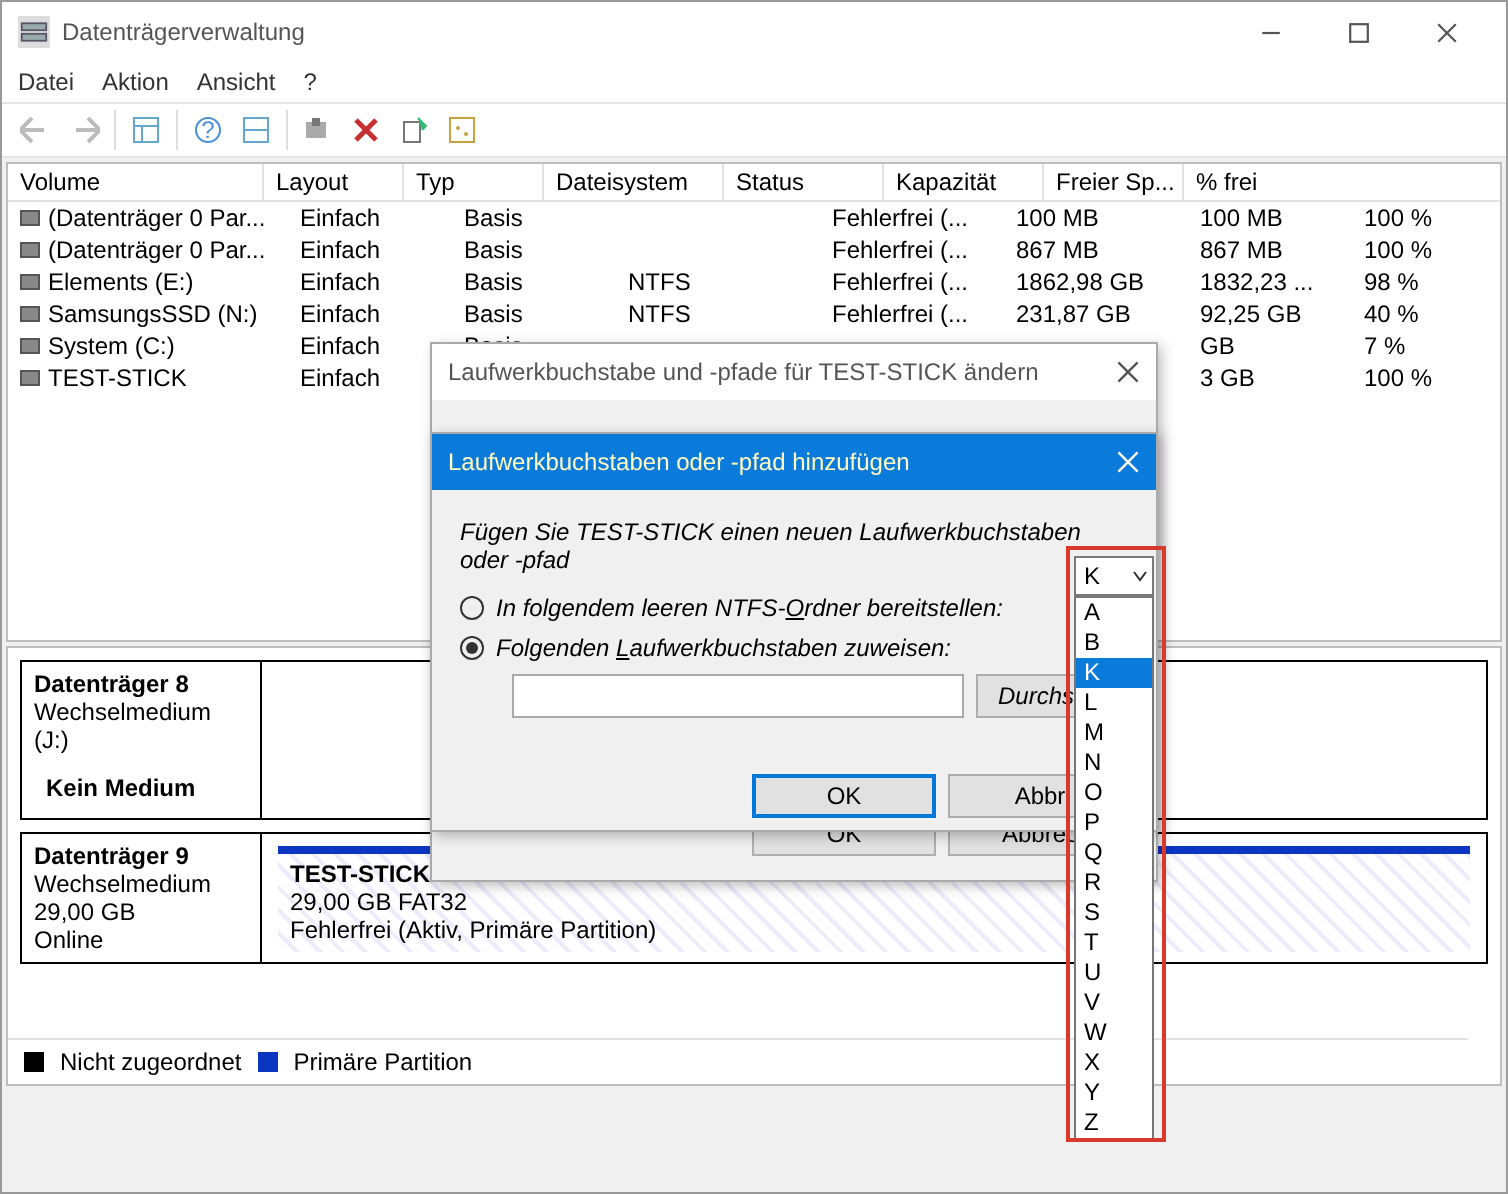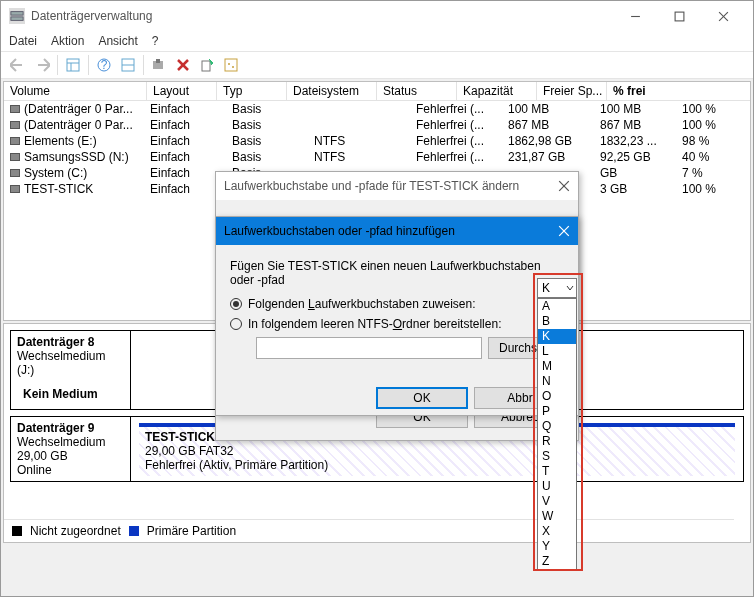--- a/index.html
+++ b/index.html
@@ -20,21 +20,21 @@
 
 .toolbar { height:28px; background:#fff; border-top:1px solid #e5e5e5; border-bottom:1px solid #e5e5e5; display:flex; align-items:center; padding:0 6px; gap:2px;}
 .tbtn{width:22px;height:22px;display:flex;align-items:center;justify-content:center;border:1px solid transparent;}
 .tsep{width:1px;height:20px;background:#ddd;margin:0 2px;}
 .tbtn svg{width:16px;height:16px;}
 
 
 .volgrid{background:#fff;border:1px solid #bebebe;margin:2px;height:240px;position:relative;}
 .volhead{display:flex;border-bottom:1px solid #e2e2e2;}
 .vh{border-right:1px solid #e2e2e2;padding:2px 6px;font-size:12px;background:#fff;position:relative;white-space:nowrap;overflow:hidden;}
-.vh:last-child{border-right:none;flex:1;font-weight:bold;}
+.vh:last-child{border-right:none;flex:1;}
 .volrow{display:flex;gap:12px;}
 .vc{padding:1px 6px;white-space:nowrap;overflow:hidden;font-size:12px;}
 .disk-ico{display:inline-block;width:10px;height:8px;background:#888;border:1px solid #555;margin-right:4px;position:relative;top:0px;}
 
 
 .lowpanel{margin:2px;border:1px solid #bebebe;background:#fff;padding:0;}
 .disk-block{border:1px solid #000;margin:6px;display:flex;}
 .disk-left{width:120px;border-right:1px solid #000;padding:4px 6px;}
 .disk-left b{display:block;}
 .disk-right{flex:1;display:flex;align-items:center;padding:4px 8px;}
@@ -44,23 +44,23 @@
 
 .dialog{position:absolute;background:#f0f0f0;border:1px solid #aaa;box-shadow:2px 2px 6px rgba(0,0,0,0.25);}
 .dlg1{left:214px;top:170px;width:364px;height:270px;}
 .dlg1-title{height:28px;display:flex;align-items:center;padding:0 8px;color:#555;background:#fff;}
 .dlg1-title span{flex:1;white-space:nowrap;overflow:hidden;}
 .dlg1 .btnrow{display:flex;justify-content:flex-end;gap:6px;padding:6px 12px;position:absolute;bottom:6px;right:0;}
 .btn{width:92px;height:22px;background:#e1e1e1;border:1px solid #adadad;text-align:center;line-height:20px;font-size:12px;}
 .btn.focus{border-color:#0078d7;box-shadow:inset 0 0 0 1px #0078d7;}
 
 .dlg2{left:214px;top:215px;width:364px;height:200px;z-index:5;}
-.dlg2-title{height:28px;background:#0a7bda;color:#000000;display:flex;align-items:center;padding:0 8px;}
+.dlg2-title{height:28px;background:#0a7bda;color:#fef9c3;display:flex;align-items:center;padding:0 8px;}
 .dlg2-title span{flex:1;}
-.dlg2-body{padding:14px 30px 8px 14px;}
+.dlg2-body{padding:14px 30px 8px 14px;font-style:italic;}
 .dlg2-body .prompt{margin-bottom:10px;}
 .radiorow{display:flex;align-items:center;gap:6px;margin-bottom:6px;}
 .radio{width:12px;height:12px;border:1px solid #333;border-radius:50%;display:inline-flex;align-items:center;justify-content:center;}
 .radio.sel::after{content:"";width:6px;height:6px;background:#333;border-radius:50%;}
 .u{text-decoration:underline;}
 .path-row{display:flex;gap:6px;margin:4px 0 0 26px;}
 .path-in{flex:1;height:22px;border:1px solid #aaa;background:#fff;}
 .dd{position:absolute;width:40px;height:20px;border:1px solid #7a7a7a;background:#fff;display:flex;align-items:center;justify-content:space-between;padding:0 2px 0 4px;}
 .dd svg{width:8px;height:8px;}
 .dd-list{position:absolute;width:40px;border:1px solid #767676;background:#fff;z-index:10;}
@@ -166,21 +166,21 @@
       <svg viewBox="0 0 16 16">
         <rect x="2" y="2" width="12" height="12" fill="none" stroke="#c7a13e"></rect>
         <circle cx="6" cy="7" r="1" fill="#c7a13e"></circle>
         <circle cx="10" cy="10" r="1" fill="#c7a13e"></circle>
       </svg>
     </div>
 </div>
 
 <div class="volgrid">
   <div class="volhead">
-    <div class="vh" style="width:143px">Volume</div>
+    <div class="vh" style="width:128px">Volume</div>
     <div class="vh" style="width:70px">Layout</div>
     <div class="vh" style="width:70px">Typ</div>
     <div class="vh" style="width:90px">Dateisystem</div>
     <div class="vh" style="width:80px">Status</div>
     <div class="vh" style="width:80px">Kapazität</div>
     <div class="vh" style="width:70px">Freier Sp...</div>
     <div class="vh">% frei</div>
   </div>
   <div id="volbody">
       <div class="volrow">
@@ -299,26 +299,26 @@
   <div class="dlg2-title">
     <span>Laufwerkbuchstaben oder -pfad hinzufügen</span>
     <svg width="12" height="12" viewBox="0 0 10 10">
         <line x1="1" y1="1" x2="9" y2="9" stroke="#fff"></line>
         <line x1="9" y1="1" x2="1" y2="9" stroke="#fff"></line>
       </svg>
   </div>
   <div class="dlg2-body">
     <div class="prompt">Fügen Sie TEST-STICK einen neuen Laufwerkbuchstaben oder -pfad</div>
     <div class="radiorow">
+      <span class="radio"></span>
+      <span><span>In folgendem leeren NTFS-</span><span class="u">O</span><span>rdner bereitstellen:</span></span>
+    </div>
+    <div class="radiorow">
       <span class="radio sel"></span>
       <span><span>Folgenden </span><span class="u">L</span><span>aufwerkbuchstaben zuweisen:</span></span>
-    </div>
-    <div class="radiorow">
-      <span class="radio"></span>
-      <span><span>In folgendem leeren NTFS-</span><span class="u">O</span><span>rdner bereitstellen:</span></span>
     </div>
     <div class="path-row">
       <div class="path-in"></div>
       <div class="btn" style="width:60px">Durchs</div>
     </div>
   </div>
   <div class="btnrow" style="position:absolute;bottom:6px;right:12px;display:flex;gap:6px;">
     <div class="btn focus">OK</div>
     <div class="btn">Abbr</div>
   </div>

